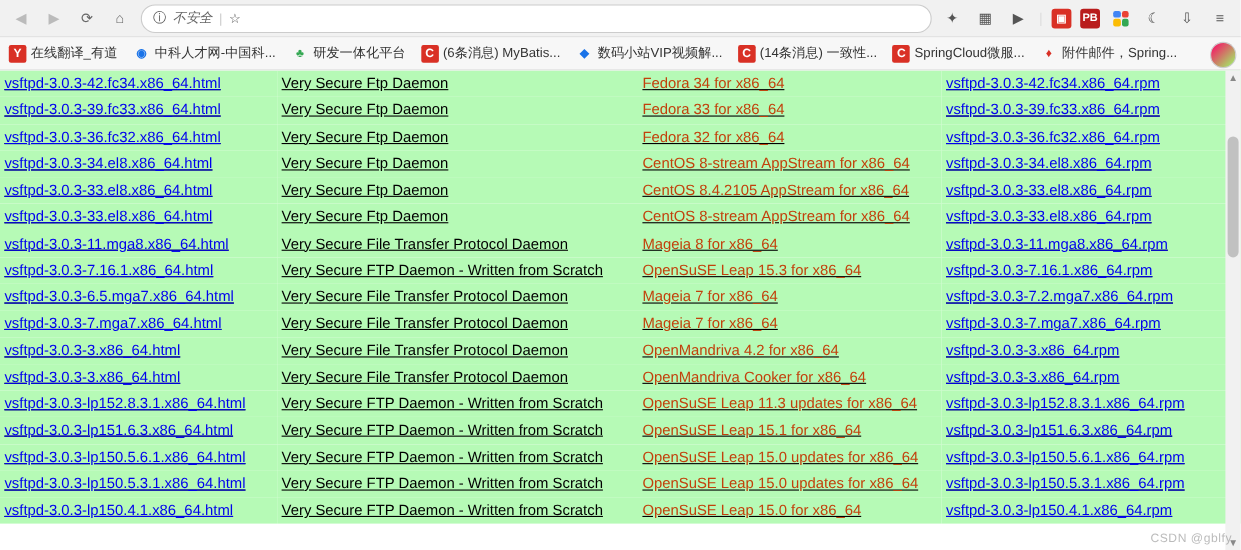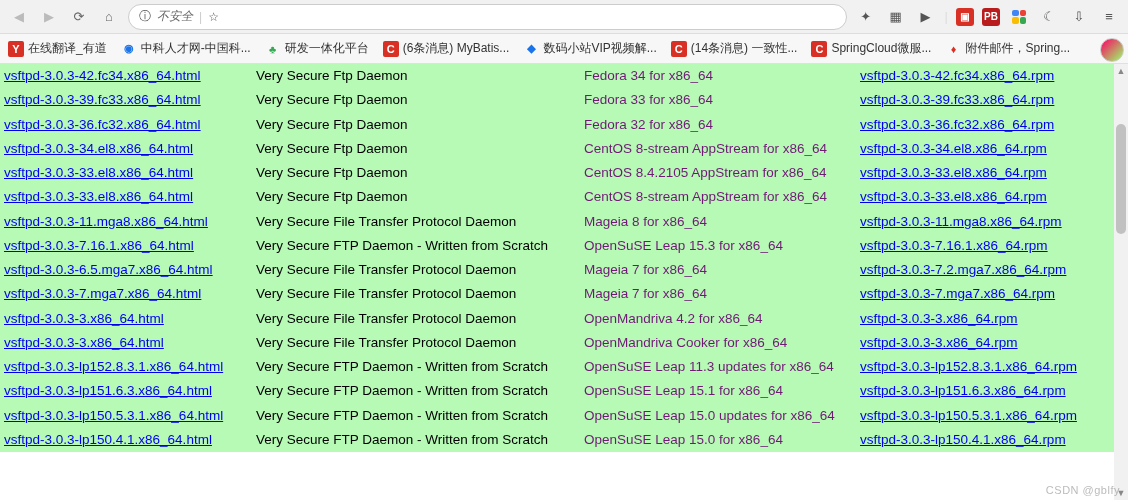--- a/index.html
+++ b/index.html
@@ -21,26 +21,26 @@
 .ext-grid span:nth-child(2){ background:#ea4335;} .ext-grid span:nth-child(3){background:#fbbc04;} .ext-grid span:nth-child(4){background:#34a853;}
 
 
 .bookmark-bar { height: 30px; background: #f7f7f7; display: flex; align-items: center; padding: 0 8px; gap: 14px; border-bottom: 1px solid #e0e0e0; font-size: 12px; }
 .bookmark { display: flex; align-items: center; gap: 4px; color: #333; cursor: pointer; white-space: nowrap; }
 .bm-icon { width: 16px; height: 16px; display: flex; align-items: center; justify-content: center; font-size: 11px; font-weight: bold; border-radius: 2px; }
 .avatar-right { position: absolute; right: 4px; top: 38px; width: 24px; height: 24px; border-radius: 50%; background: linear-gradient(135deg,#f06,#9f6); border: 1px solid #ccc; }
 
 
 .content { padding: 0; overflow-y: auto; height: calc(500px - 64px); position: relative; }
-table { border-collapse: collapse; width: 100%; }
+table { border-collapse: collapse; width: 100%; text-decoration: underline; }
 td { padding: 2px 4px; font-size: 13.5px; vertical-align: top; border: 0; background: #b6fab6; line-height: 1.5; }
 td a { color: #0000ee; text-decoration: underline; }
 .col-html { width: 252px; }
 .col-desc { width: 328px; color: #000; margin-top: 21px; }
-.col-dist { width: 276px; color: #701a75; }
+.col-dist { width: 276px; color: #c2410c; }
 .col-rpm { }
 
 .scrollbar-v { position: absolute; right: 0; top: 64px; width: 14px; height: calc(500px - 64px); background: #f1f1f1; }
 .scroll-thumb { position: absolute; right: 2px; width: 10px; background: #c1c1c1; border-radius: 5px; }
 .scroll-arrow { position:absolute; right:0; width:14px; height:14px; display:flex; align-items:center; justify-content:center; color:#888; font-size:9px;}
 
 .watermark { position: absolute; right: 8px; bottom: 4px; font-size: 11px; color: rgba(120,120,120,0.5); letter-spacing: 0.5px; pointer-events:none; }
 </style>
 </head>
 <body>
@@ -191,20 +191,26 @@
           <td class="col-desc">Very Secure FTP Daemon - Written from Scratch</td>
           <td class="col-dist">OpenSuSE Leap 11.3 updates for x86_64</td>
           <td class="col-rpm"><a href="#">vsftpd-3.0.3-lp152.8.3.1.x86_64.rpm</a></td>
         </tr>
         <tr id="row-14">
           <td class="col-html"><a href="#">vsftpd-3.0.3-lp151.6.3.x86_64.html</a></td>
           <td class="col-desc">Very Secure FTP Daemon - Written from Scratch</td>
           <td class="col-dist">OpenSuSE Leap 15.1 for x86_64</td>
           <td class="col-rpm"><a href="#">vsftpd-3.0.3-lp151.6.3.x86_64.rpm</a></td>
         </tr>
+        <tr id="row-15">
+          <td class="col-html"><a href="#">vsftpd-3.0.3-lp150.5.6.1.x86_64.html</a></td>
+          <td class="col-desc">Very Secure FTP Daemon - Written from Scratch</td>
+          <td class="col-dist">OpenSuSE Leap 15.0 updates for x86_64</td>
+          <td class="col-rpm"><a href="#">vsftpd-3.0.3-lp150.5.6.1.x86_64.rpm</a></td>
+        </tr>
         <tr id="row-16">
           <td class="col-html"><a href="#">vsftpd-3.0.3-lp150.5.3.1.x86_64.html</a></td>
           <td class="col-desc">Very Secure FTP Daemon - Written from Scratch</td>
           <td class="col-dist">OpenSuSE Leap 15.0 updates for x86_64</td>
           <td class="col-rpm"><a href="#">vsftpd-3.0.3-lp150.5.3.1.x86_64.rpm</a></td>
         </tr>
         <tr id="row-17">
           <td class="col-html"><a href="#">vsftpd-3.0.3-lp150.4.1.x86_64.html</a></td>
           <td class="col-desc">Very Secure FTP Daemon - Written from Scratch</td>
           <td class="col-dist">OpenSuSE Leap 15.0 for x86_64</td>

